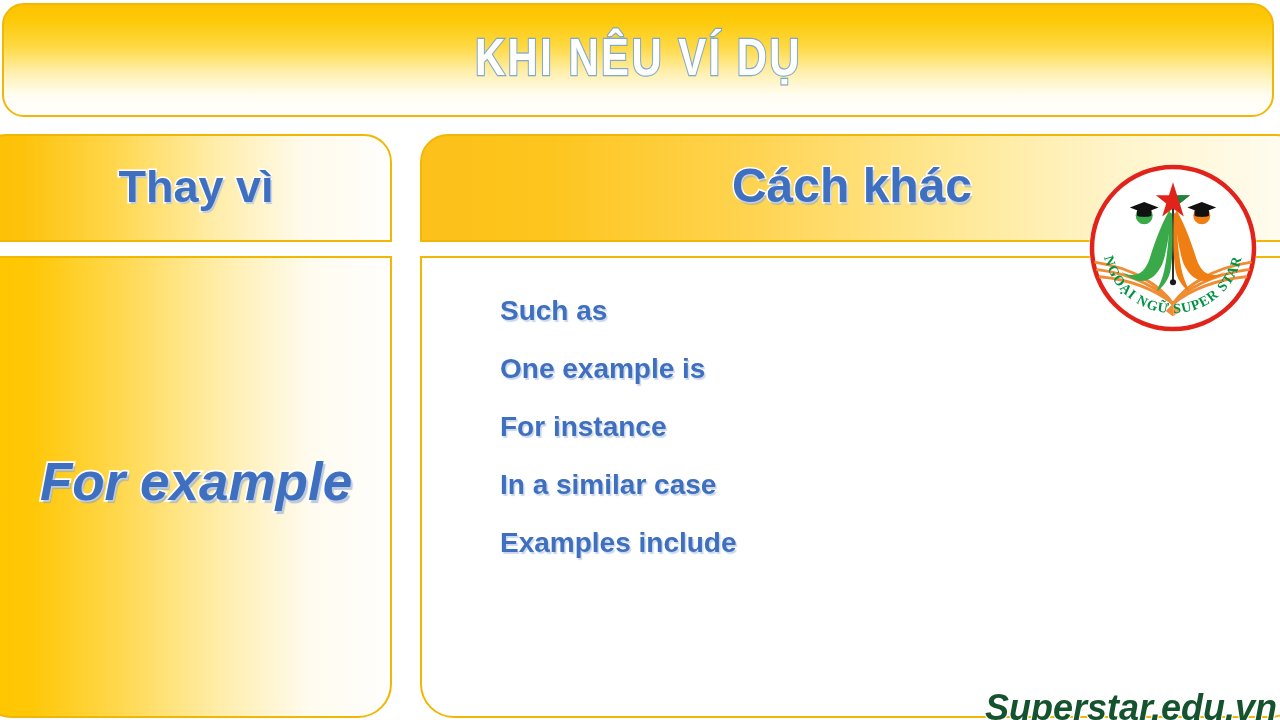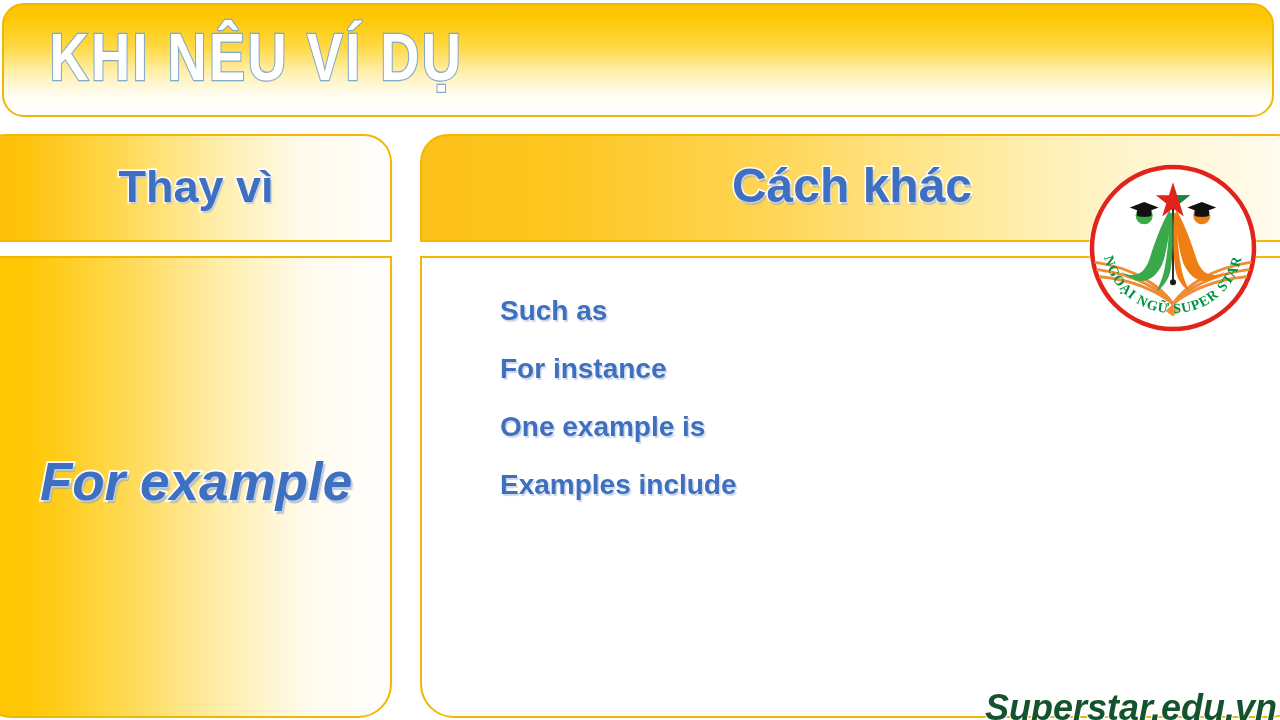--- a/index.html
+++ b/index.html
@@ -41,23 +41,23 @@
                 #fffdf2 82%,
                 #fffefb 100%);
     overflow: hidden;
   }
   .title-text {
     position: absolute;
     left: 0;
     right: 0;
     top: 50%;
     transform: translateY(-50%);
-    text-align: left;
+    text-align: center;
     font-family: "Liberation Sans", sans-serif;
-    font-size: 66px;
+    font-size: 51px;
     font-weight: bold;
     letter-spacing: 3px;
     color: #ffffff;
     line-height: 1.05;
     transform-origin: center;
     -webkit-text-stroke: 2.4px #7fa8c9;
     paint-order: stroke fill;
     text-shadow: 0 0 2px rgba(140,180,215,.65);
     white-space: nowrap;
   }
@@ -250,22 +250,23 @@
     <div class="left-body-text">For example</div>
   </div>
 
   <div class="right-head">
     <div class="right-head-text">Cách khác</div>
   </div>
 
   <div class="right-body">
     <ul class="phrase-list">
       <li>Such as</li>
+      <li>One example is</li>
       <li>For instance</li>
-      <li>One example is</li>
+      <li>In a similar case</li>
       <li>Examples include</li>
     </ul>
   </div>
 
   <div class="logo">
     <svg viewBox="0 0 200 200" width="180" height="180">
       <defs>
         <path id="arcpath" d="M 24,112 A 78,78 0 0 0 176,112" fill="none"></path>
       </defs>
 

